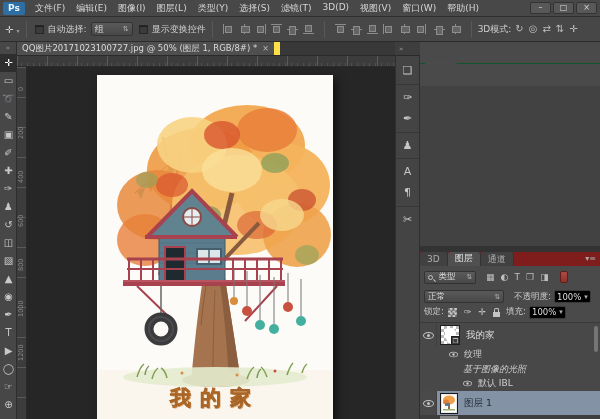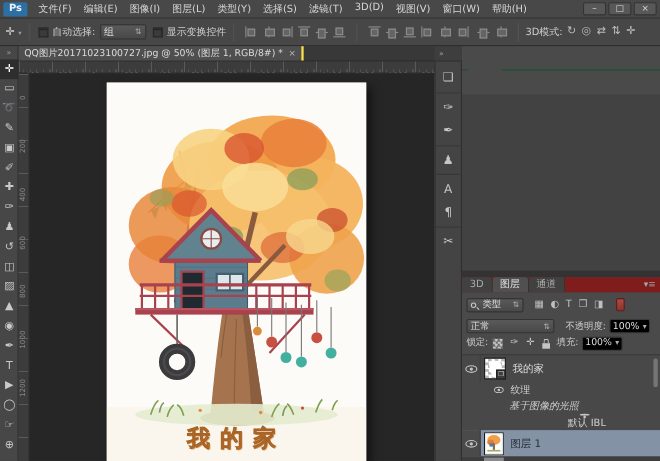--- a/index.html
+++ b/index.html
@@ -47,21 +47,21 @@
   
   .tools{position:absolute;left:0;top:42px;width:17px;height:377px;background:#474747;
          border-right:1px solid #2E2E2E;}
   .tools .chevron{display:block;height:12px;font-size:7px;color:#999;text-align:center;line-height:12px;}
   .tool{display:block;width:17px;height:18px;line-height:18px;text-align:center;font-size:10px;color:#C9C9C9;}
   .tool.selected{background:#2E2E2E;color:#FFF;}
 
   
   .tabbar{position:absolute;left:17px;top:42px;width:583px;height:14px;background:#383838;
           border-bottom:1px solid #2A2A2A;display:flex;align-items:stretch;}
-  .doctab{display:flex;align-items:center;background:#4F4F4F;border-right:2px solid #fde047;
+  .doctab{display:flex;align-items:center;background:#4F4F4F;border-right:6px solid #fde047;
           padding:0 5px;max-width:280px;}
   .doctab .ttl{font-size:8.5px;color:#DCDCDC;white-space:nowrap;overflow:hidden;}
   .doctab .cls{font-size:8px;color:#B9B9B9;margin-left:5px;}
   .dockhdr{margin-left:auto;width:205px;background:#3E3E3E;display:flex;justify-content:space-between;
            align-items:center;padding:0 4px;font-size:7px;color:#9A9A9A;}
 
   
   .rulerH{position:absolute;left:17px;top:56px;width:378px;height:11px;background:#3C3C3C;
           border-bottom:1px solid #2A2A2A;white-space:nowrap;overflow:hidden;padding-left:4px;
           background-image:repeating-linear-gradient(90deg,#5A5A5A 0 1px,transparent 1px 30px);}
@@ -487,21 +487,21 @@
           <span class="lname">我的家</span>
         </div>
 
         <div class="lay fxrow" style="top:24px;height:15px;padding-left:28px;">
           <span class="eye smv"></span>
           <span class="lname">纹理</span>
         </div>
         <div class="lay fxrow" style="top:39px;height:14px;padding-left:38px;">
           <span class="lname fxital">基于图像的光照</span>
         </div>
-        <div class="lay fxrow" style="top:53px;height:14px;padding-left:42px;flex-direction:column;">
+        <div class="lay fxrow" style="top:53px;height:14px;padding-left:42px;">
           <span class="eye smv"></span>
           <span class="lname">默认 IBL</span>
         </div>
 
         <div class="lay sel" style="top:68px;height:24px;">
           <span class="eyecell" style="background:#4A4A4A;">
               <span class="eye"></span>
             </span>
           <span class="thumb2">
             <svg width="16" height="19" viewBox="0 0 16 19">

